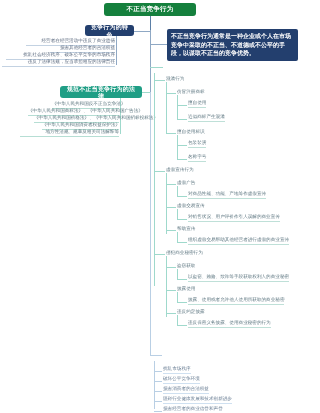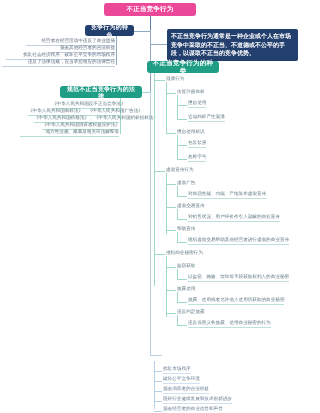--- a/index.html
+++ b/index.html
@@ -24,21 +24,21 @@
     position: absolute;
     display: flex; align-items: center; justify-content: center;
     text-align: center;
     color: #ffffff;
     font-weight: bold;
     border-radius: 3px;
     letter-spacing: .2px;
     line-height: 1.25;
     padding: 2px 4px;
   }
-  .chip-root   { background: #ec4899; font-size: 6.5px; }
+  .chip-root   { background: #15803d; font-size: 6.5px; }
   .chip-navy   { background: #233f6e; font-size: 6px; }
   .chip-green  { background: #1f9e85; font-size: 6px; }
   .chip-teal   { background: #1f9e85; font-size: 6.5px; }
   .chip-blue   { background: #6f9fd0; font-size: 6.5px; }
 
   .blurb {
     position: absolute;
     background: #233f6e;
     color: #ffffff;
     font-weight: bold;
@@ -108,21 +108,20 @@
 
   <div class="ln v" style="left:120px; top:98px; height:36px;"></div>
 
   <div class="leaf-l green" style="left:52px; top:101px; width:67px;">《中华人民共和国反不正当竞争法》</div>
   <div class="leaf-l green" style="left:28px; top:108px; width:91px;">《中华人民共和国商标法》、《中华人民共和国广告法》</div>
   <div class="leaf-l green" style="left:34px; top:115px; width:85px;">《中华人民共和国价格法》、《中华人民共和国招标投标法》</div>
   <div class="leaf-l green" style="left:42px; top:122px; width:77px;">《中华人民共和国消费者权益保护法》</div>
   <div class="leaf-l green" style="left:20px; top:129px; width:99px;">地方性法规、规章及相关司法解释等</div>
 
   <div class="ln h" style="left:150px; top:67px; width:13px;"></div>
-  <div class="chip chip-teal" style="left:147px; top:61px; width:72px; height:12px;">不正当竞争行为的种类</div>
 
   <div class="ln v" style="left:154px; top:73px; height:213px;"></div>
 
   <div class="ln h" style="left:154px; top:80px; width:11px;"></div>
   <div class="leaf-r plain" style="left:166px; top:76px;">混淆行为</div>
   <div class="ln v" style="left:166px; top:82px; height:52px;"></div>
 
   <div class="ln h" style="left:166px; top:93px; width:10px;"></div>
   <div class="leaf-r plain" style="left:177px; top:89px;">仿冒注册商标</div>
   <div class="ln v" style="left:177px; top:95px; height:25px;"></div>

